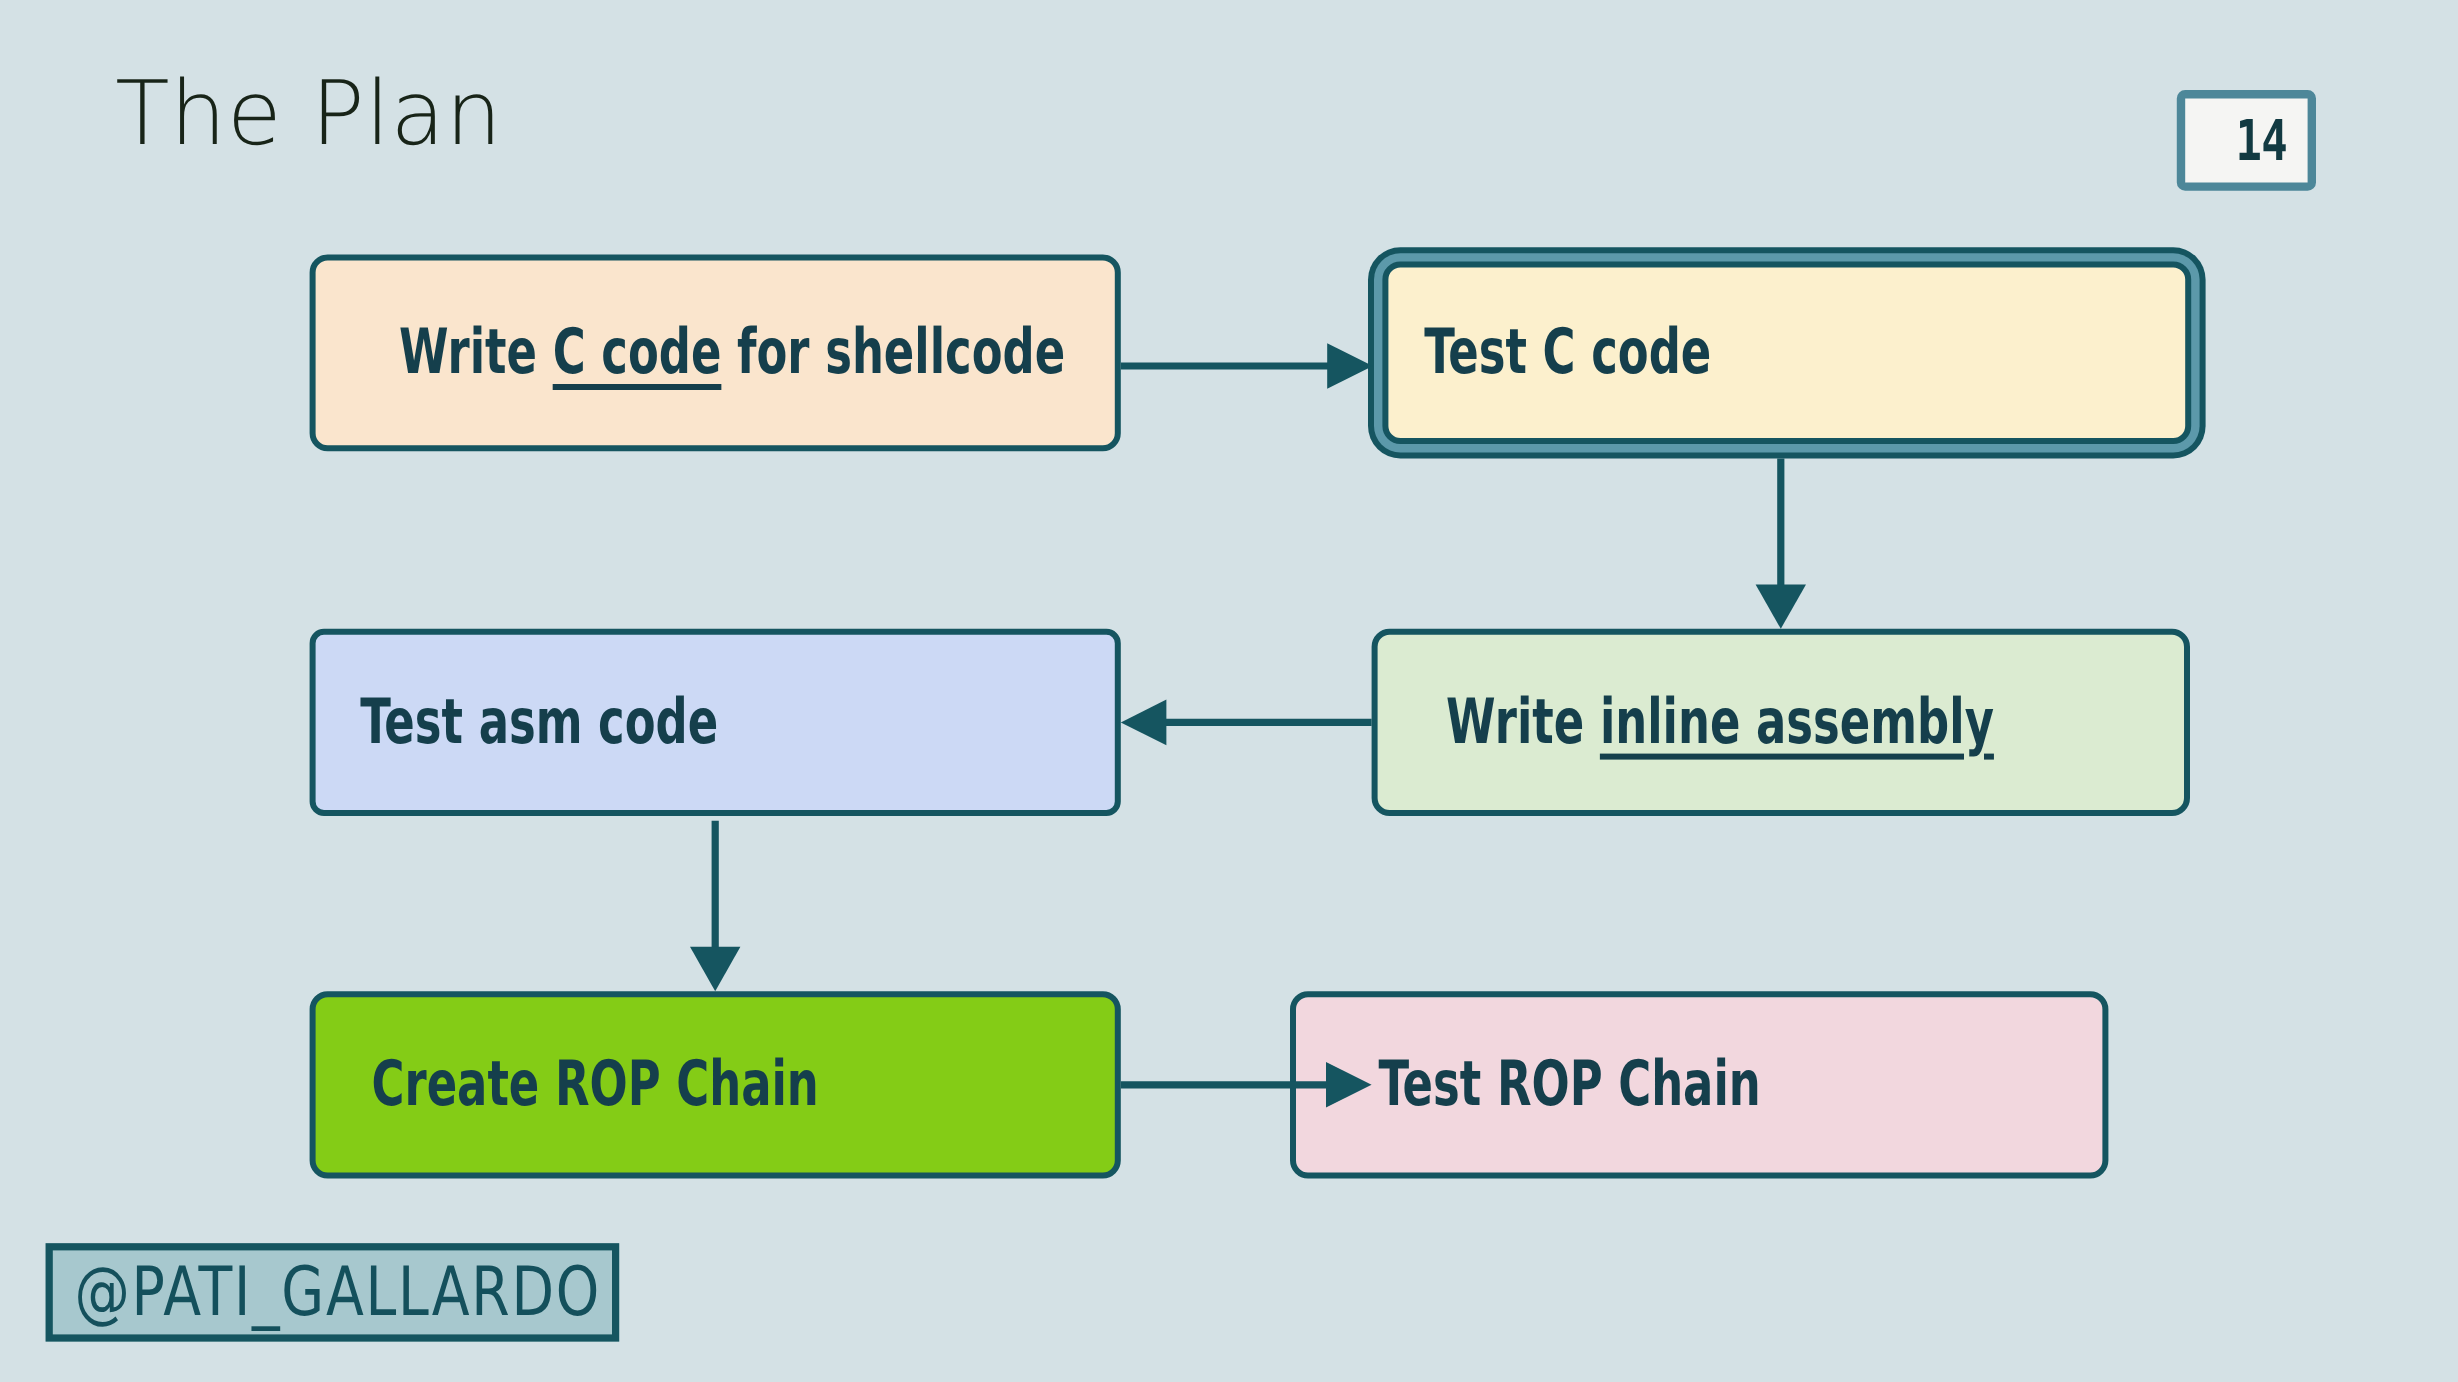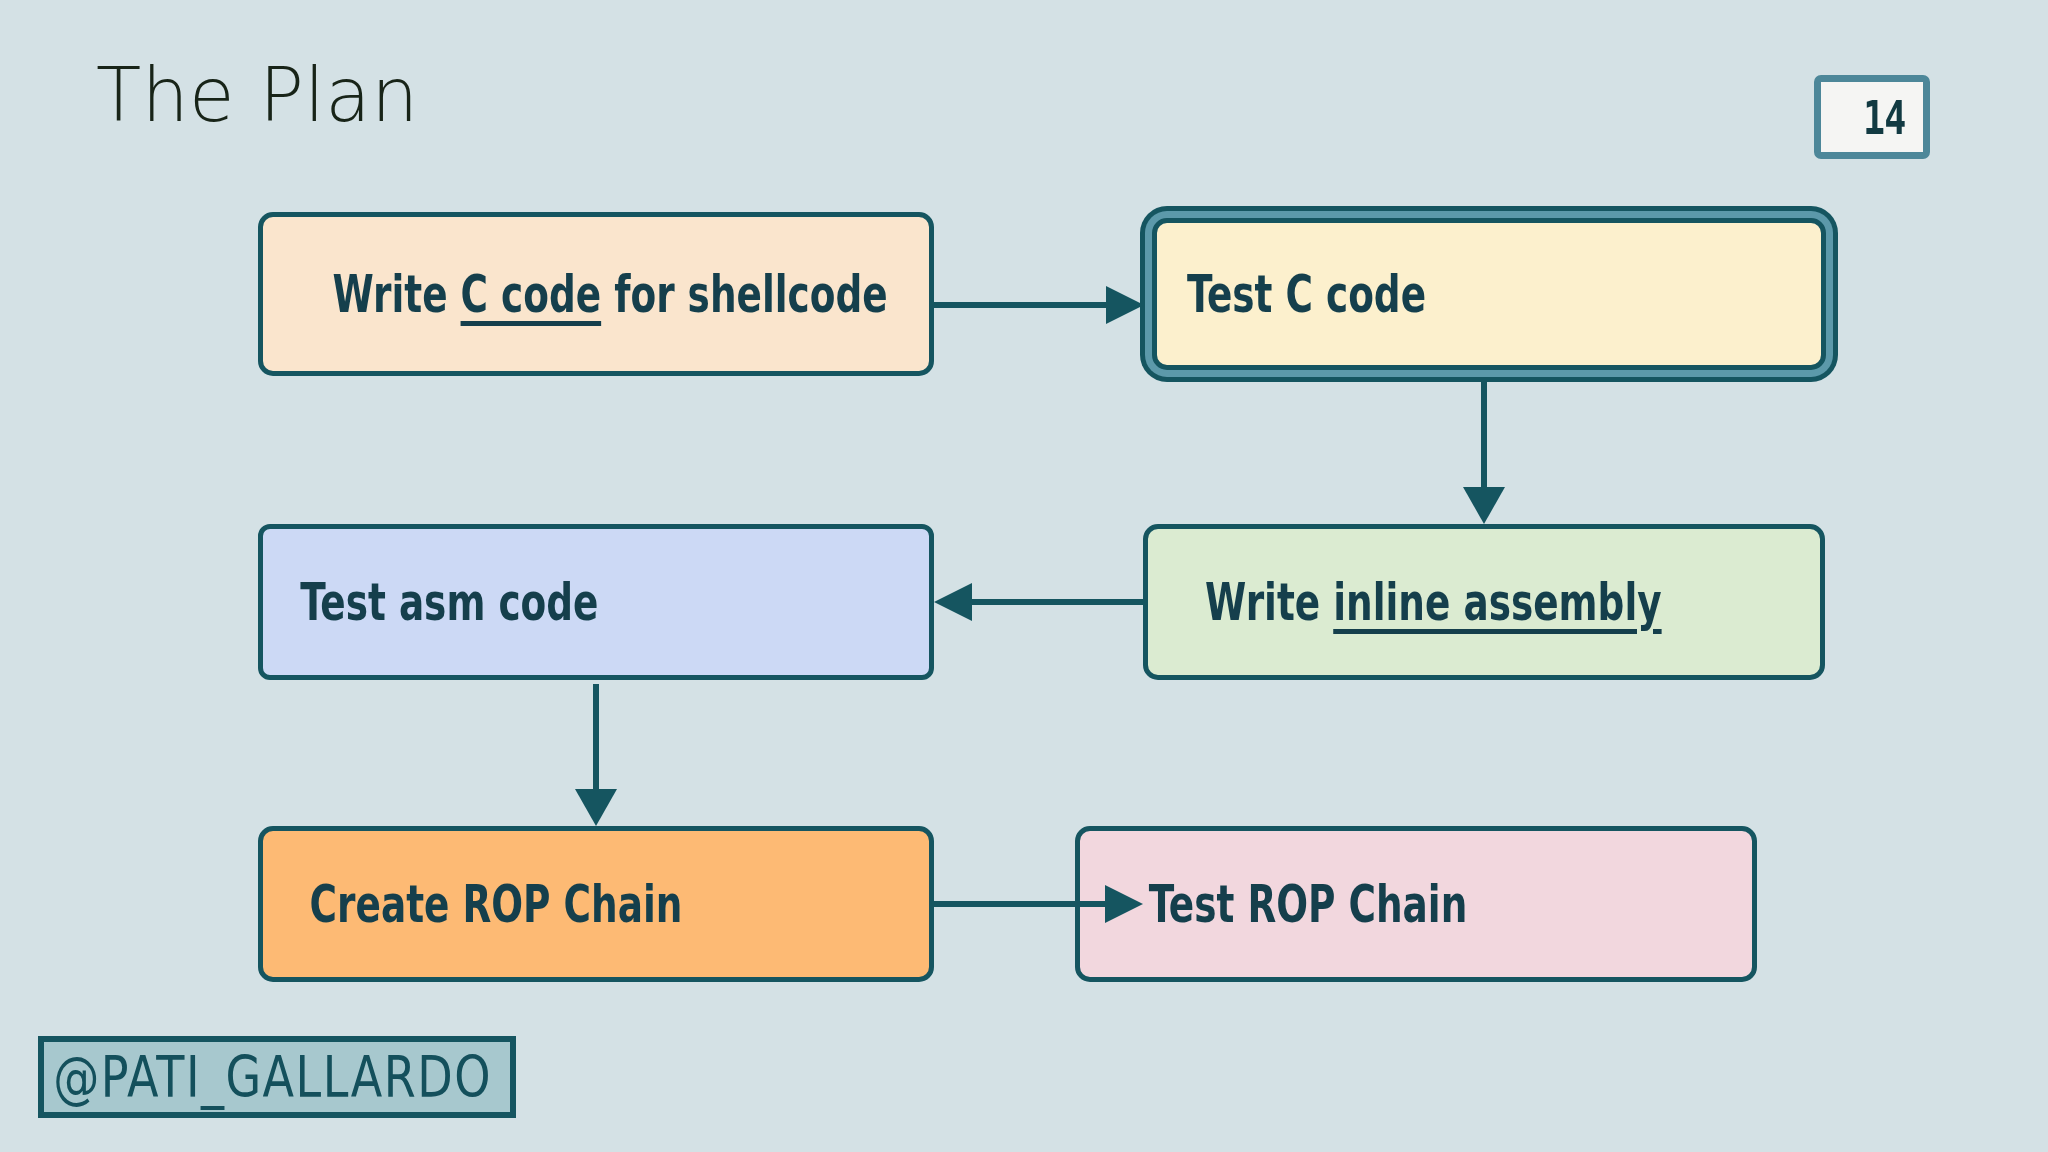--- a/index.html
+++ b/index.html
@@ -110,21 +110,21 @@
     position: absolute;
     left: 38px;
     top: 1036px;
     width: 478px;
     height: 82px;
     background: #a7c8ce;
     border: 6px solid #155560;
     box-sizing: border-box;
     display: flex;
     align-items: center;
-    justify-content: flex-start;
+    justify-content: flex-end;
   }
   #handle-badge .handle-text {
     font-family: "DejaVu Sans", sans-serif;
     font-size: 48px;
     font-weight: 500;
     color: #14505c;
     letter-spacing: 1.5px;
     line-height: 1;
     white-space: nowrap;
     transform: scaleY(1.18) scaleX(0.96);
@@ -165,21 +165,21 @@
   </div>
 
   <div class="flow-box" style="left:258px; top:524px; width:676px; height:156px; background:#ccd9f5;border-radius:12px;">
     <span class="flow-label">Test asm code</span>
   </div>
 
   <div class="flow-box" style="left:1143px; top:524px; width:682px; height:156px; background:#dbebd1;">
     <span class="flow-label"><span>Write </span><u>inline assembly</u></span>
   </div>
 
-  <div class="flow-box" style="left:258px; top:826px; width:676px; height:156px; background:#fdba74;">
+  <div class="flow-box" style="left:258px; top:826px; width:676px; height:156px; background:#84cc16;">
     <span class="flow-label">Create ROP Chain</span>
   </div>
 
   <div class="flow-box" style="left:1075px; top:826px; width:682px; height:156px; background:#f2d7de;padding-left:29px;">
     <span class="flow-label">Test ROP Chain</span>
   </div>
 
   <svg id="arrow-layer" viewBox="0 0 2048 1152">
 
     <g>

